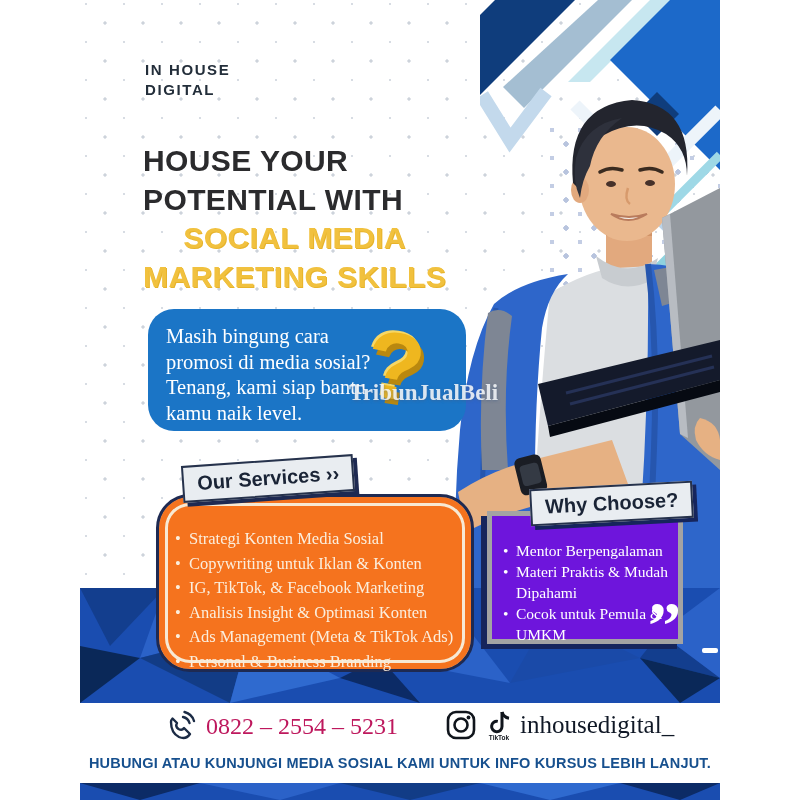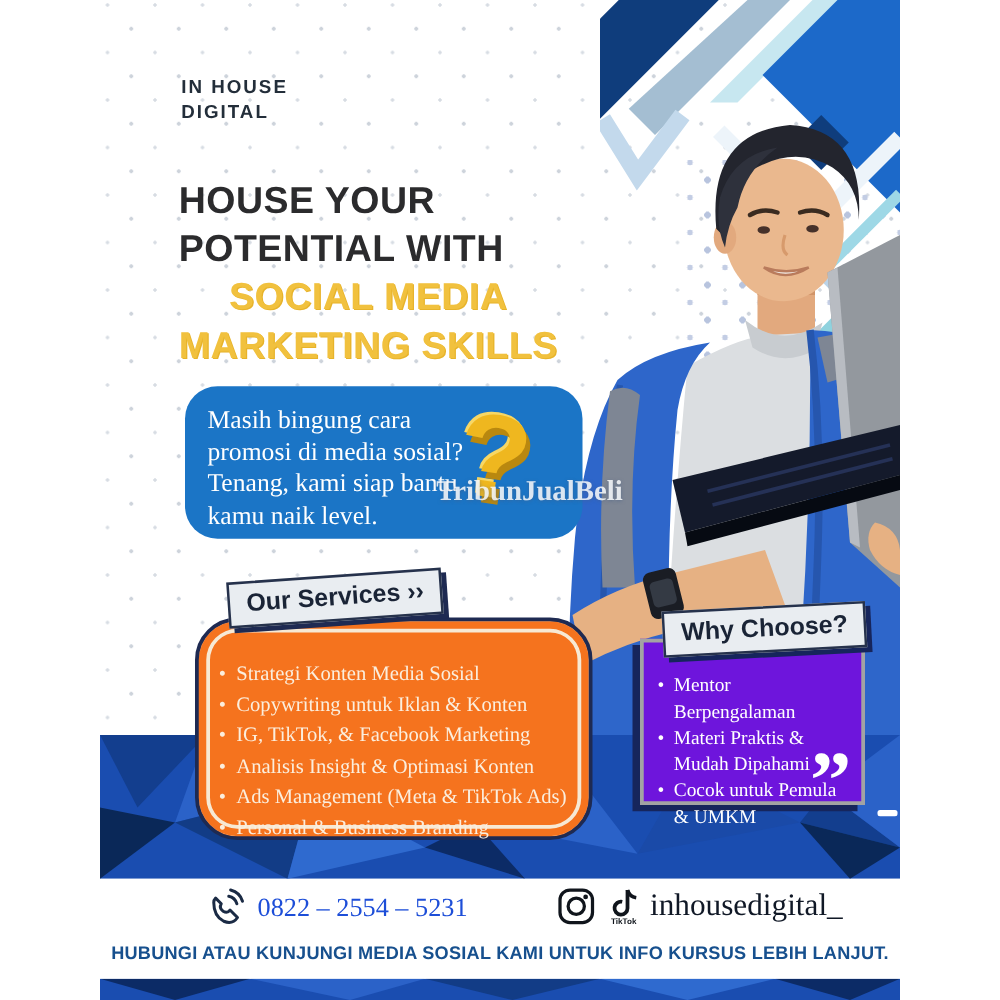--- a/index.html
+++ b/index.html
@@ -47,33 +47,33 @@
   
   .services-box{left:156px;top:494px;width:318px;height:178px;background:#f5731e;
                 border:3px solid #1e2a52;border-radius:34px;box-sizing:border-box;
                 box-shadow:inset 0 0 0 6px #f5731e,inset 0 0 0 9px #f7e9d4;}
   .services-list{margin:30px 0 0 0;padding:0 14px 0 30px;list-style:none;}
   .services-list li{color:#fbeedd;font-family:"Liberation Serif",serif;font-size:16.5px;
                     line-height:24.5px;position:relative;}
   .services-list li::before{content:"•";position:absolute;left:-14px;}
 
   
-  .why-box{left:512px;top:511px;width:180px;height:133px;background:#6e15dc;
-           border:3px solid #a3a3a3;box-sizing:border-box;box-shadow:-6px 5px 0 #16255c;}
+  .why-box{left:487px;top:511px;width:196px;height:133px;background:#6e15dc;
+           border:5px solid #a3a3a3;box-sizing:border-box;box-shadow:-6px 5px 0 #16255c;}
   .why-list{margin:24px 0 0 0;padding:0 8px 0 24px;list-style:none;}
   .why-list li{color:#ffffff;font-family:"Liberation Serif",serif;font-size:15.5px;
                line-height:21px;position:relative;}
   .why-list li::before{content:"•";position:absolute;left:-13px;}
   .quote{left:648px;top:592px;font-size:66px;font-weight:700;color:#ffffff;
          font-family:"Liberation Serif",serif;line-height:66px;}
   .quote-dash{left:702px;top:648px;width:16px;height:5px;background:#ffffff;border-radius:2px;}
 
   
   .phone-group{left:162px;top:708px;display:flex;align-items:center;gap:8px;}
-  .phone-number{font-family:"Liberation Serif",serif;font-size:21px;color:#1d4ed8;}
+  .phone-number{font-family:"Liberation Serif",serif;font-size:24px;color:#be185d;}
   .social-group{left:444px;top:708px;display:flex;align-items:center;gap:9px;}
   .handle{font-family:"Liberation Serif",serif;font-size:25px;color:#101826;}
   .tiktok-wrap{display:flex;flex-direction:column;align-items:center;}
   .tiktok-label{font-size:6.5px;font-weight:700;color:#10151c;margin-top:-2px;}
   .tagline{left:80px;top:755px;width:640px;text-align:center;font-size:14.5px;
            font-weight:800;color:#17508e;letter-spacing:.2px;}
 </style>
 </head>
 <body>
 

